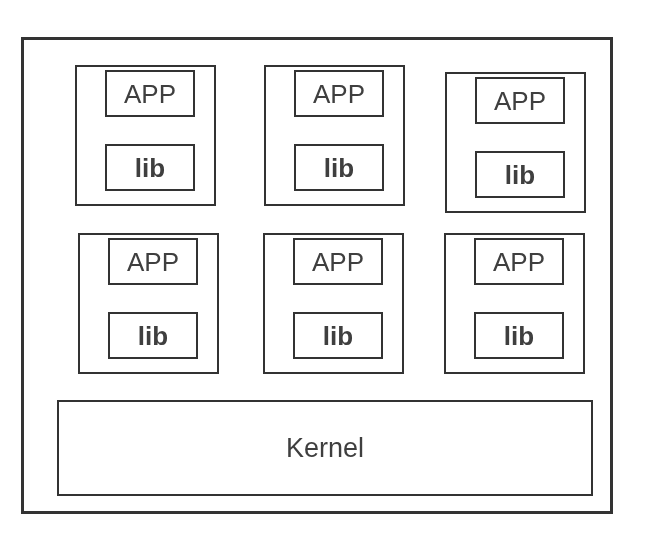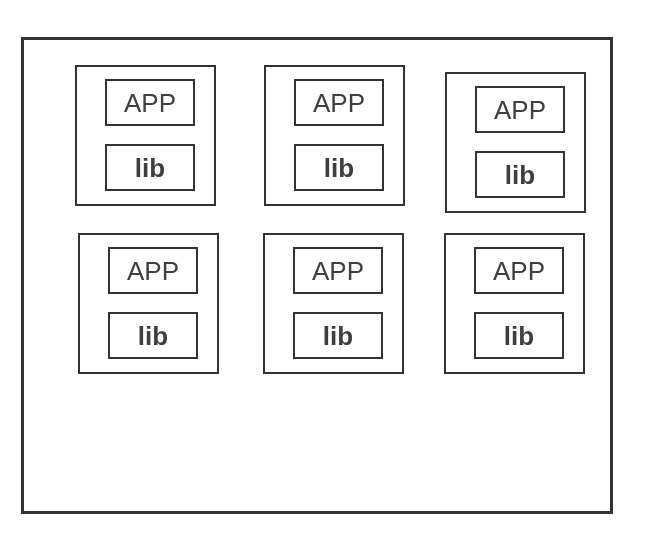--- a/index.html
+++ b/index.html
@@ -44,21 +44,21 @@
     border: 2px solid var(--border);
     background: var(--bg);
     display: flex;
     align-items: center;
     justify-content: center;
     font-size: 26px;
     font-weight: 300;
     line-height: 1;
     color: var(--text);
   }
-  .inner.app { top: 12px; }
+  .inner.app { top: 3px; }
   .inner.lib { top: 77px; font-weight: bold; }
   .kernel {
     position: absolute;
     left: 33px; top: 360px;
     width: 536px; height: 96px;
     border: 2px solid var(--border);
     background: var(--bg);
     display: flex;
     align-items: center;
     justify-content: center;
@@ -121,15 +121,18 @@
 
     <div class="group g5">
       <div class="inner app">
         <span>APP</span>
       </div>
       <div class="inner lib">
         <span>lib</span>
       </div>
     </div>
 
+    <div class="kernel">
+      <span>Kernel</span>
+    </div>
 
   </div>
 </div>
 
 </body></html>

